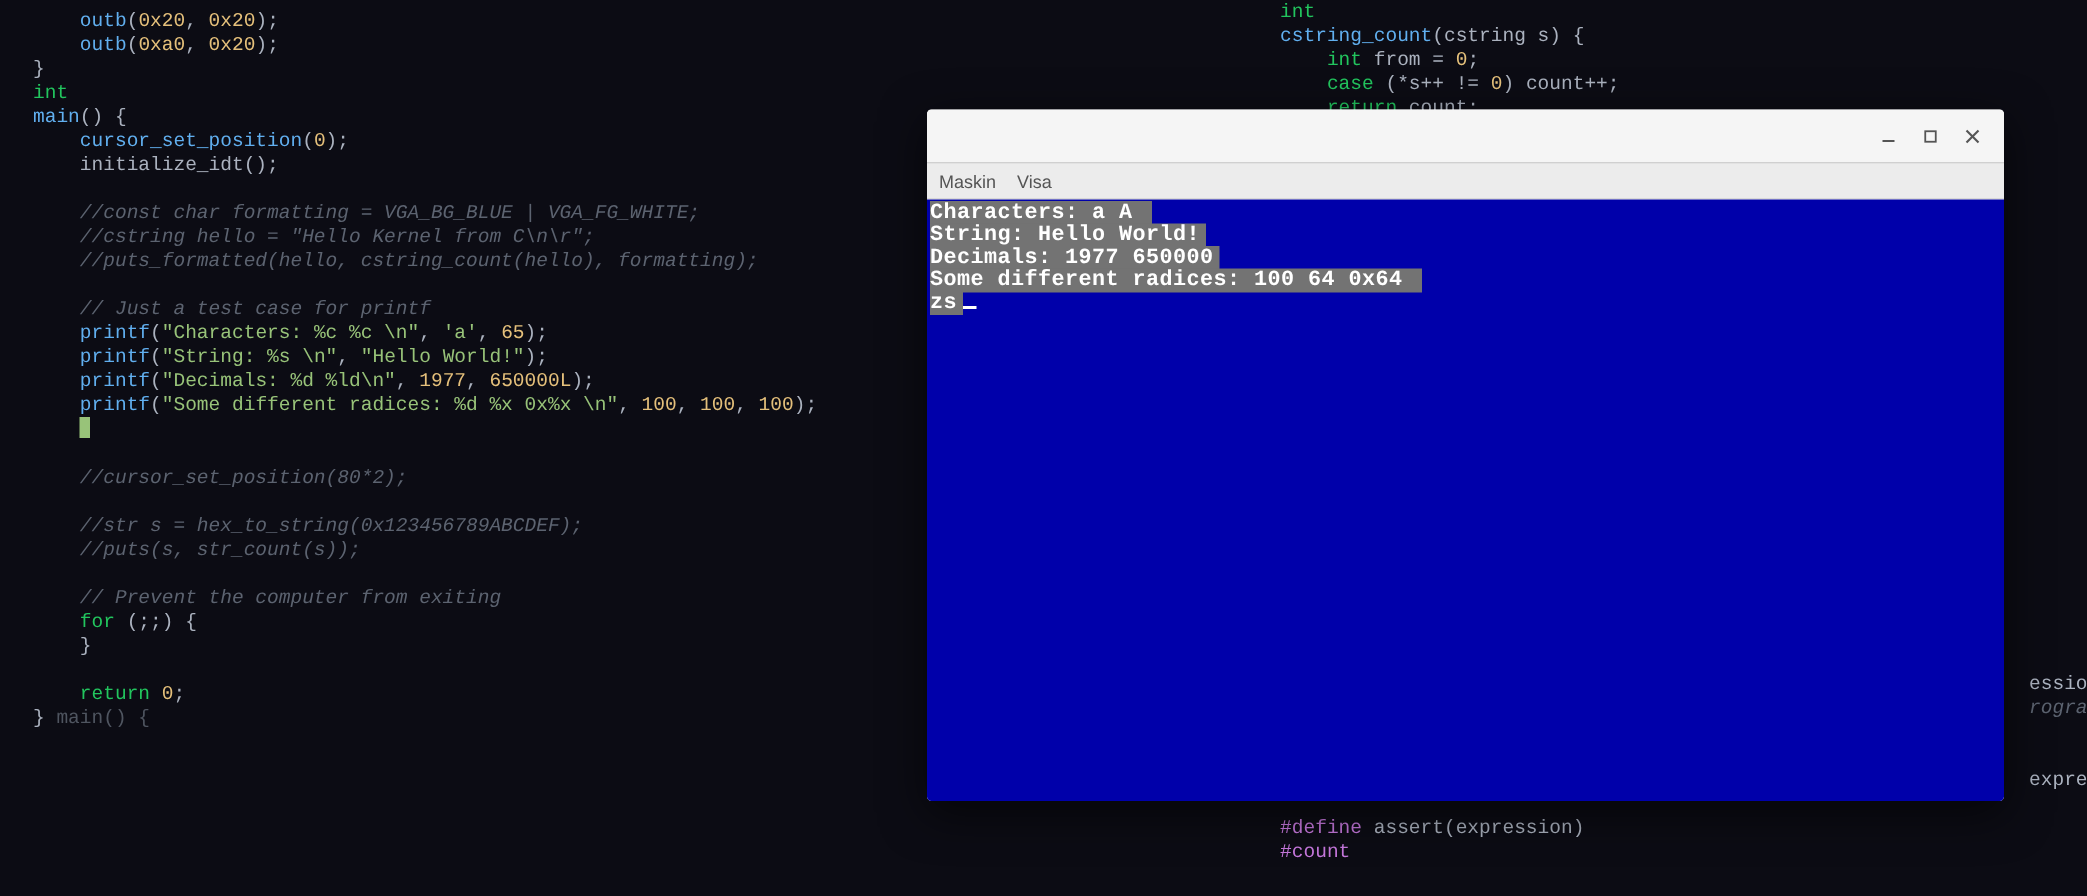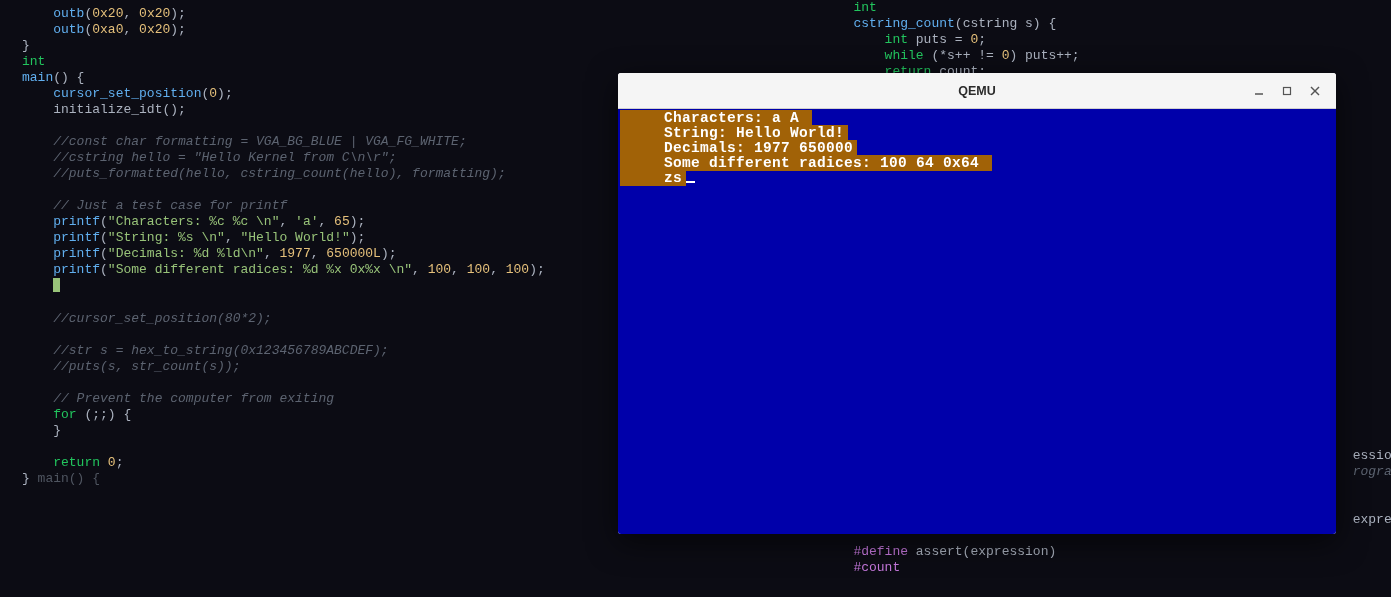--- a/index.html
+++ b/index.html
@@ -24,21 +24,21 @@
   .qemu-window { position: absolute; left: 618px; top: 73px; width: 718px; height: 461px; background: #fff; box-shadow: 0 8px 30px rgba(0,0,0,.6); border-radius: 3px; overflow: hidden; display: flex; flex-direction: column; }
   .titlebar { height: 36px; background: #f5f5f5; border-bottom: 1px solid #d0d0d0; display: flex; align-items: center; position: relative; }
   .titlebar-title { flex: 1; text-align: center; font-family: "Segoe UI","Liberation Sans",sans-serif; font-size: 12.5px; font-weight: 600; color: #2b2b2b; }
   .win-controls { position: absolute; right: 4px; top: 0; height: 36px; display: flex; align-items: center; gap: 14px; padding-right: 10px; }
   .win-btn { width: 14px; height: 14px; display: flex; align-items: center; justify-content: center; color: #555; font-size: 11px; cursor: default; }
 
   .menubar { height: 24px; background: #ececec; border-bottom: 1px solid #d8d8d8; display: flex; align-items: center; padding: 0 8px; gap: 14px; font-family: "Segoe UI","Liberation Sans",sans-serif; font-size: 12px; color: #555; }
 
   .vga { flex: 1; background: #0000aa; font-family: "Courier New",monospace; font-size: 14.5px; font-weight: bold; line-height: 15px; color: #fff; padding: 2px 2px; white-space: pre; letter-spacing: 0.3px; }
   .vga-line { display: block; }
-  .hl { background: #a16207; color: #fff; padding-right: 4px; padding-left: 44px; }
+  .hl { background: #737373; color: #fff; padding-right: 4px; }
   .vga-cursor { display: inline-block; width: 9px; height: 2px; background: #fff; margin-bottom: -1px; margin-left: 0; }
 
 </style>
 </head>
 <body>
 
 <div class="editor-pane"><span class="plain">    </span><span class="fn">outb</span><span class="plain">(</span><span class="num">0x20</span><span class="plain">, </span><span class="num">0x20</span><span class="plain">);</span>
 <span class="plain">    </span><span class="fn">outb</span><span class="plain">(</span><span class="num">0xa0</span><span class="plain">, </span><span class="num">0x20</span><span class="plain">);</span>
 <span class="plain">}</span>
 <span class="kw">int</span>
@@ -65,22 +65,22 @@
 <span class="plain">    </span><span class="cmt">// Prevent the computer from exiting</span>
 <span class="plain">    </span><span class="kw">for</span><span class="plain"> (;;) {</span>
 <span class="plain">    </span><span class="plain">}</span>
 
 <span class="plain">    </span><span class="kw">return</span><span class="plain"> </span><span class="num">0</span><span class="plain">;</span>
 <span class="plain">}</span><span class="annot"> main() {</span>
 </div>
 
 <div class="editor-right"><span class="plain">   </span><span class="kw">int</span>
 <span class="plain">   </span><span class="fn">cstring_count</span><span class="plain">(cstring s) {</span>
-<span class="plain">       </span><span class="kw">int</span><span class="plain"> puts = </span><span class="num">0</span><span class="plain">;</span>
-<span class="plain">       </span><span class="kw">while</span><span class="plain"> (*s++ != </span><span class="num">0</span><span class="plain">) puts++;</span>
+<span class="plain">       </span><span class="kw">int</span><span class="plain"> from = </span><span class="num">0</span><span class="plain">;</span>
+<span class="plain">       </span><span class="kw">case</span><span class="plain"> (*s++ != </span><span class="num">0</span><span class="plain">) count++;</span>
 <span class="plain">       </span><span class="kw">return</span><span class="plain"> count;</span>
 
 
 
 
 
 
 
 
 
@@ -103,34 +103,37 @@
 
 
 <span class="plain">                                                                   </span><span class="plain">express</span>
 
 <span class="plain">   </span><span class="macro">#define</span><span class="plain"> assert(expression)</span>
 <span class="plain">   </span><span class="macro">#count</span>
 </div>
 
 <div class="qemu-window">
   <div class="titlebar">
-    <div class="titlebar-title">QEMU</div>
     <div class="win-controls">
       <div class="win-btn">
           <svg width="10" height="10" viewBox="0 0 10 10">
             <line x1="1" y1="8" x2="9" y2="8" stroke="#555" stroke-width="1.4"></line>
           </svg>
         </div>
       <div class="win-btn">
           <svg width="10" height="10" viewBox="0 0 10 10">
             <rect x="1.5" y="1.5" width="7" height="7" fill="none" stroke="#555" stroke-width="1.2"></rect>
           </svg>
         </div>
       <div class="win-btn">
           <svg width="10" height="10" viewBox="0 0 10 10">
             <line x1="1" y1="1" x2="9" y2="9" stroke="#555" stroke-width="1.4"></line>
             <line x1="9" y1="1" x2="1" y2="9" stroke="#555" stroke-width="1.4"></line>
           </svg>
         </div>
     </div>
   </div>
+  <div class="menubar">
+    <span>Maskin</span>
+    <span>Visa</span>
+  </div>
   <div class="vga"><span class="vga-line"><span class="hl">Characters: a A </span></span><span class="vga-line"><span class="hl">String: Hello World!</span></span><span class="vga-line"><span class="hl">Decimals: 1977 650000</span></span><span class="vga-line"><span class="hl">Some different radices: 100 64 0x64 </span></span><span class="vga-line"><span class="hl">zs</span><span class="vga-cursor"></span></span></div>
 </div>
 
 </body></html>

